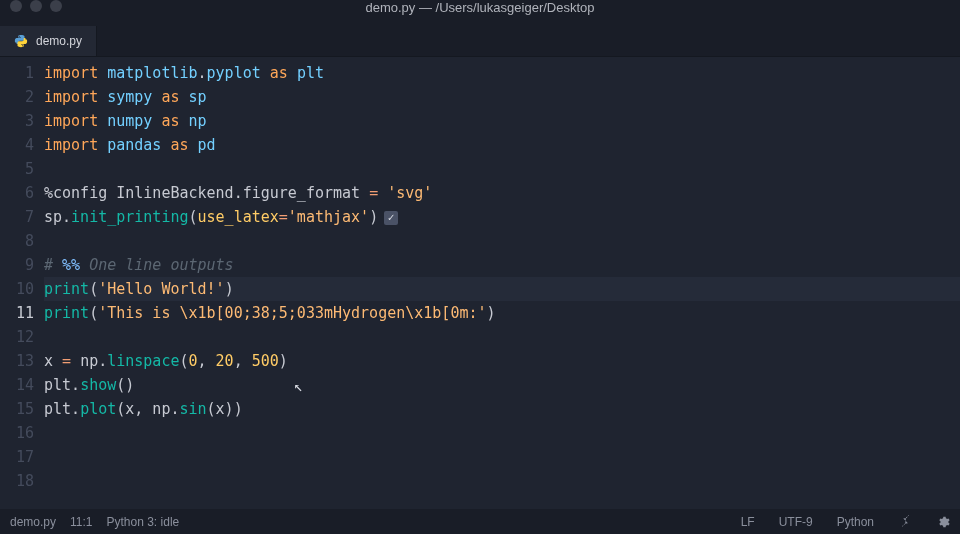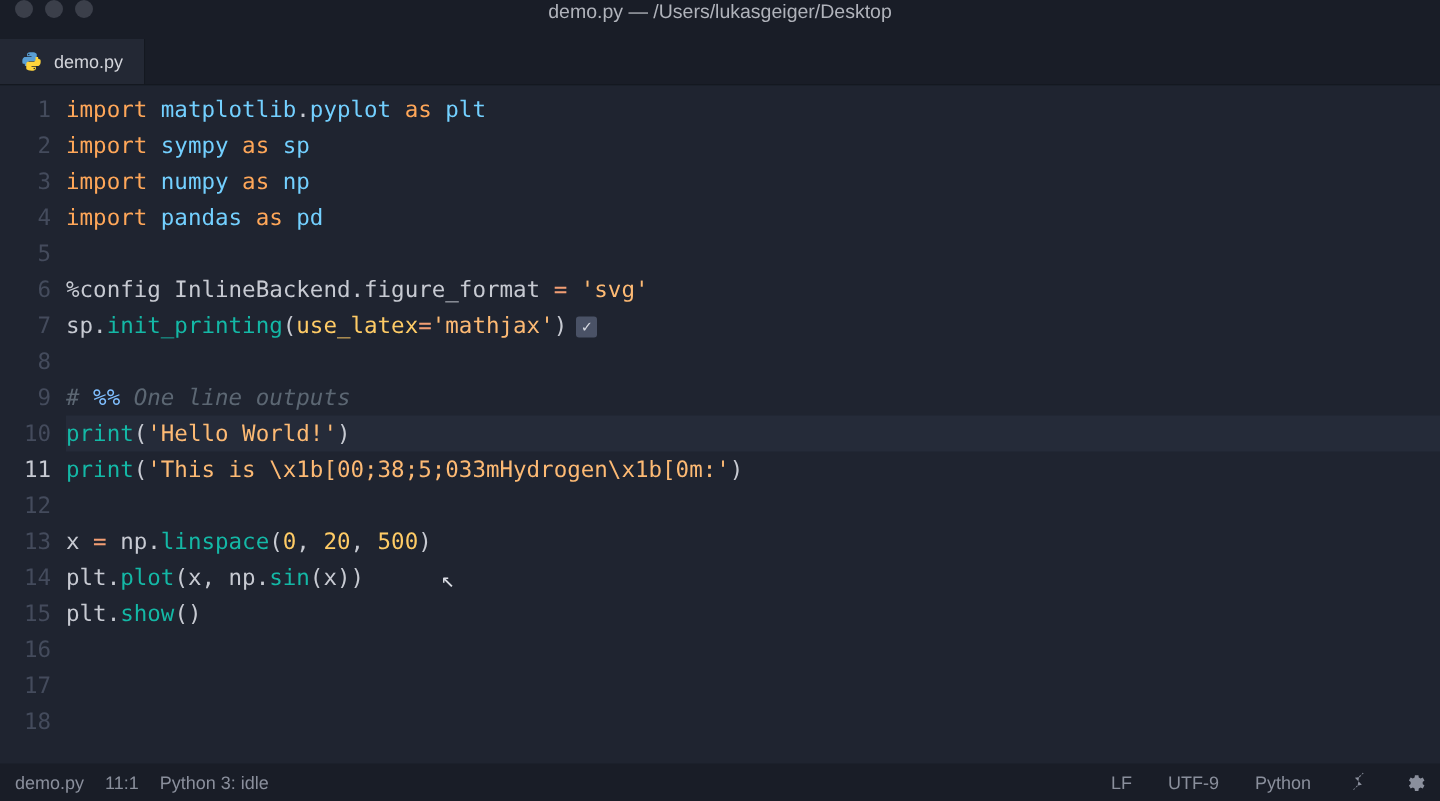--- a/index.html
+++ b/index.html
@@ -90,22 +90,22 @@
       <div class="line"><span class="kw">import </span><span class="mod">pandas</span><span class="kw"> as </span><span class="mod">pd</span></div>
       <div class="line"></div>
       <div class="line"><span class="plain">%config InlineBackend</span><span class="punc">.</span><span class="plain">figure_format </span><span class="op">= </span><span class="str">'svg'</span></div>
       <div class="line"><span class="plain">sp</span><span class="punc">.</span><span class="fn">init_printing</span><span class="punc">(</span><span class="named">use_latex</span><span class="op">=</span><span class="str">'mathjax'</span><span class="punc">)</span><span class="check">✓</span></div>
       <div class="line"></div>
       <div class="line"><span class="cmt"># </span><span class="cell">%%</span><span class="cmt"> One line outputs</span></div>
       <div class="line active"><span class="fn">print</span><span class="punc">(</span><span class="str">'Hello World!'</span><span class="punc">)</span></div>
       <div class="line"><span class="fn">print</span><span class="punc">(</span><span class="str">'This is \x1b[00;38;5;033mHydrogen\x1b[0m:'</span><span class="punc">)</span></div>
       <div class="line"></div>
       <div class="line"><span class="plain">x </span><span class="op">= </span><span class="plain">np</span><span class="punc">.</span><span class="fn">linspace</span><span class="punc">(</span><span class="num">0</span><span class="punc">, </span><span class="num">20</span><span class="punc">, </span><span class="num">500</span><span class="punc">)</span></div>
+      <div class="line"><span class="plain">plt</span><span class="punc">.</span><span class="fn">show</span><span class="punc">()</span></div>
       <div class="line"><span class="plain">plt</span><span class="punc">.</span><span class="fn">plot</span><span class="plain">(x, np</span><span class="punc">.</span><span class="fn">sin</span><span class="punc">(x))</span></div>
-      <div class="line"><span class="plain">plt</span><span class="punc">.</span><span class="fn">show</span><span class="punc">()</span></div>
       <div class="line"></div>
     </div>
 </div>
 
 <div class="statusbar">
   <div class="status-left">
     <span>demo.py</span>
     <span>11:1</span>
     <span>Python 3: idle</span>
   </div>

